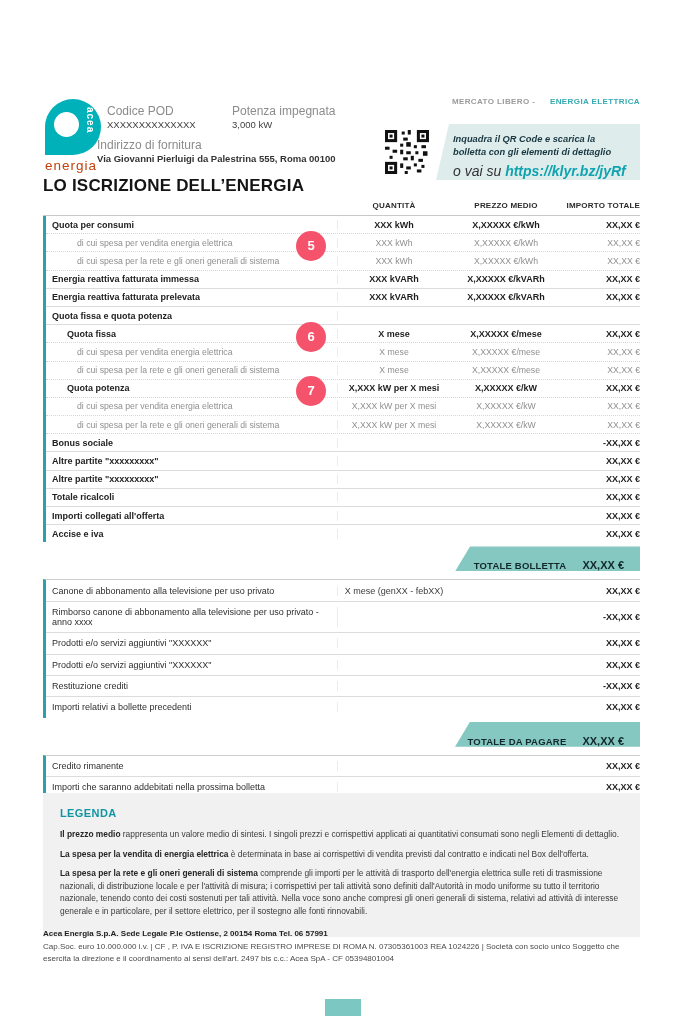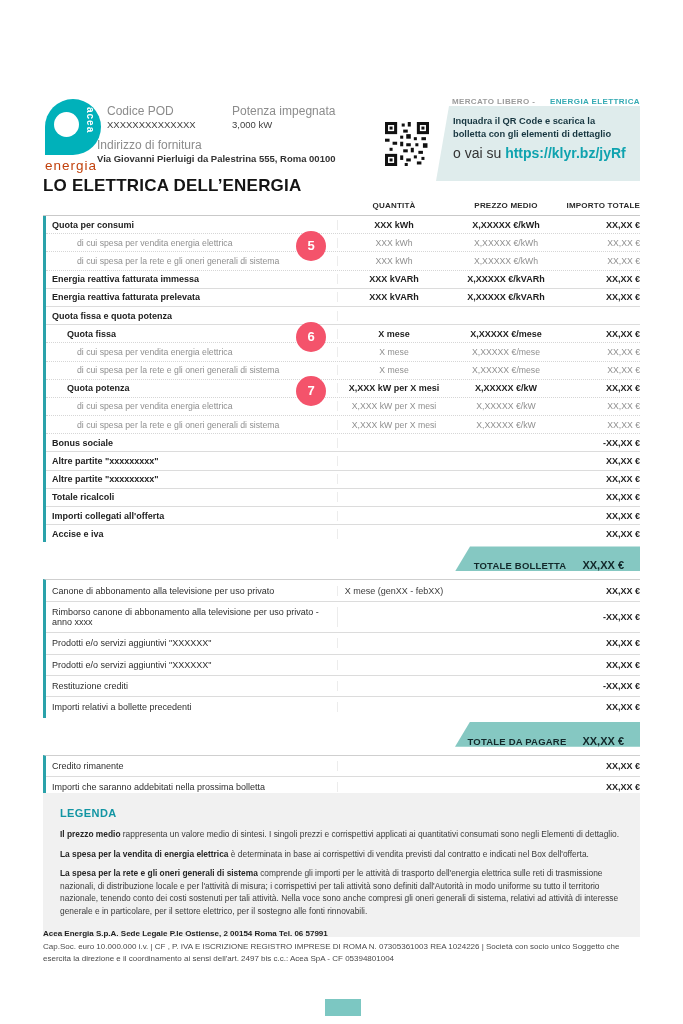--- a/index.html
+++ b/index.html
@@ -17,21 +17,21 @@
 
   .hdr-field{position:absolute;}
   .hdr-label{font-size:12px;color:#8c8c8c;line-height:1.2;}
   .hdr-value{font-size:9.5px;color:#3f3f3f;line-height:1.3;margin-top:1px;}
   .hdr-value.bold{font-weight:bold;color:#333;}
   #f-pod{left:107px;top:104px;} #f-pot{left:232px;top:104px;} #f-ind{left:97px;top:138px;}
 
   .market-line{position:absolute;top:97px;right:43px;font-size:8px;font-weight:bold;letter-spacing:.4px;}
   .market-line .m1{color:#9b9b9b;} .market-line .m2{color:#35aab3;margin-left:12px;}
 
-  .qr-box{position:absolute;left:365px;top:106px;width:275px;height:75px;background:#dfecec;display:flex;}
+  .qr-box{position:absolute;left:365px;top:124px;width:275px;height:56px;background:#dfecec;display:flex;font-style:italic;}
   .qr-white{width:84px;height:100%;background:#fff;display:flex;align-items:center;justify-content:center;
             clip-path:polygon(0 0,100% 0,calc(100% - 13px) 100%,0 100%);}
   .qr-text{flex:1;padding:9px 10px 0 4px;}
   .qr-line1{font-size:9.3px;font-weight:bold;color:#173640;line-height:1.35;}
   .qr-line2{font-size:14px;color:#333;margin-top:5px;}
   .qr-line2 a{color:#0fa3af;font-weight:bold;text-decoration:none;}
 
   .page-title{position:absolute;left:43px;top:176px;font-size:17px;font-weight:bold;color:#141414;letter-spacing:.2px;}
 
   
@@ -151,21 +151,21 @@
       </svg>
     </div>
     <div class="qr-text">
       <div class="qr-line1">Inquadra il QR Code e scarica la bolletta con gli elementi di dettaglio</div>
       <div class="qr-line2">
         <span>o vai su </span><a href="#">https://klyr.bz/jyRf</a>
       </div>
     </div>
   </div>
 
-  <div class="page-title">LO ELETTRICA DELL’ENERGIA</div>
+  <div class="page-title">LO ISCRIZIONE DELL’ENERGIA</div>
 
   <div class="bill-table">
     <div class="col-head">
       <div class="c-label"></div>
       <div class="c-qty"><span>QUANTITÀ</span></div>
       <div class="c-price"><span>PREZZO MEDIO</span></div>
       <div class="c-total"><span>IMPORTO TOTALE</span></div>
     </div>
 
     <div class="tsection sec1">

